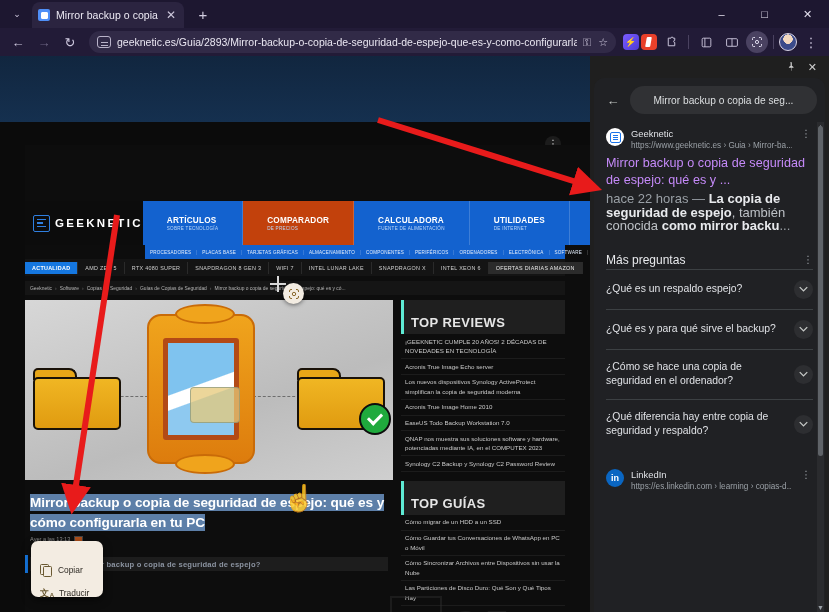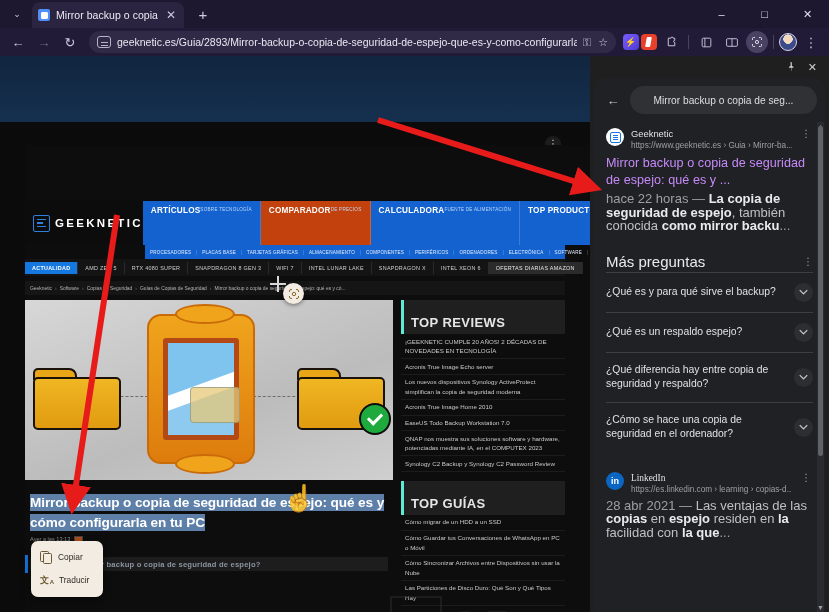--- a/index.html
+++ b/index.html
@@ -123,22 +123,22 @@
   .glogo { width:120px; display:flex; align-items:center; gap:5px; padding-left:8px; }
   .glogo-mark {
     width:17px; height:17px; border:1.6px solid #2f7fe0; border-radius:2px;
     display:flex; flex-direction:column; justify-content:center; gap:2px; padding:3px;
   }
   .glogo-mark i { display:block; height:1.4px; background:#2f7fe0; }
   .glogo-mark i:nth-child(2){ width:70%; }
   .glogo-txt { color:#fff; font-size:11.5px; letter-spacing:2.3px; font-weight:700; }
   .gnavitems { flex:1; background:#1362cf; display:flex; }
   .gnavitem {
-    padding:5px 8px 4px; border-right:1px solid rgba(255,255,255,.18);
-    display:flex; flex-direction:row; justify-content:center;
+    padding:5px 24px 4px; border-right:1px solid rgba(255,255,255,.18);
+    display:flex; flex-direction:column; justify-content:center;
   }
   .gnavitem.alt { background:#c2410c; }
   .gnavitem .t { color:#fff; font-size:8.2px; font-weight:700; letter-spacing:.2px; white-space:nowrap; }
   .gnavitem .s { color:#bcd7f7; font-size:4.6px; letter-spacing:.25px; white-space:nowrap; margin-top:1px; }
   .gsearch { width:30px; display:flex; align-items:center; justify-content:center; color:#fff; font-size:13px; }
   .gsub {
     position:absolute; left:120px; top:100px; width:420px; height:14px;
     background:#1362cf; display:flex; align-items:center; gap:0;
   }
   .gsub span {
@@ -252,21 +252,21 @@
     width:52px; height:52px; border:2px solid #2c2c2c;
     display:flex; flex-direction:column; justify-content:center; gap:6px;
     padding:11px 10px;
   }
   .wmark .tx { color:#2c2c2c; font-size:34px; font-weight:700; letter-spacing:7px; }
 
   
   .ctxmenu {
     position:absolute; left:31px; top:485px; width:72px; height:56px;
     background:#f3ece2; border-radius:7px; box-shadow:0 3px 9px rgba(0,0,0,.55);
-    padding:4px 0; z-index:40;
+    padding:17px 0; z-index:40;
   }
   .ctxitem { height:23px; display:flex; align-items:center; gap:7px; padding-left:9px; }
   .ctxitem .lbl { font-size:8.4px; color:#2e2a24; }
   .icon-copy { position:relative; width:11px; height:11px; flex:0 0 11px; }
   .icon-copy:before {
     content:""; position:absolute; left:0; top:0; width:7px; height:9px;
     border:1.3px solid #6b5a33; border-radius:1.5px;
   }
   .icon-copy:after {
     content:""; position:absolute; left:3px; top:2px; width:7px; height:9px;
@@ -356,21 +356,21 @@
   .res-title.blue { color:#8ab4f8; }
   .res-snip { color:#bdc1c6; font-size:13px; line-height:13.5px; margin-top:4px; }
   .res-snip b { color:#e8eaed; font-weight:700; }
   .res-snip .dim { color:#9aa0a6; }
   .res-missing { color:#9aa0a6; font-size:8.8px; margin-top:4px; }
 
   .paa-h {
     display:flex; align-items:center; justify-content:space-between;
     margin-top:20px; margin-bottom:2px;
   }
-  .paa-h .t { color:#e8eaed; font-size:15px; }
+  .paa-h .t { color:#e8eaed; font-size:12px; }
   .paa-h .k { color:#9aa0a6; font-size:10px; }
   .paa-item {
     border-top:1px solid #3c4043; padding:10px 0 10px 0;
     display:flex; align-items:center; gap:6px;
   }
   .paa-item:first-of-type { border-top:1px solid #3c4043; }
   .paa-q { flex:1; color:#dfe1e5; font-size:10.4px; line-height:14.5px; }
   .paa-chev {
     width:19px; height:19px; border-radius:10px; background:#2d2e31;
     display:flex; align-items:center; justify-content:center; flex:0 0 19px;
@@ -473,20 +473,24 @@
               <span class="t">ARTÍCULOS</span>
               <span class="s">SOBRE TECNOLOGÍA</span>
             </div>
             <div class="gnavitem alt">
               <span class="t">COMPARADOR</span>
               <span class="s">DE PRECIOS</span>
             </div>
             <div class="gnavitem">
               <span class="t">CALCULADORA</span>
               <span class="s">FUENTE DE ALIMENTACIÓN</span>
+            </div>
+            <div class="gnavitem">
+              <span class="t">UTILIDADES</span>
+              <span class="s">DE INTERNET</span>
             </div>
             <div class="gnavitem">
               <span class="t">TOP PRODUCTOS</span>
               <span class="s">LOS MEJORES PRODUCTOS</span>
             </div>
             <div class="gnavitem">
               <span class="t">BASE</span>
               <span class="s">INFORMÁTICA</span>
             </div>
             <div class="gsearch">⚲</div>
@@ -647,64 +651,60 @@
               <span class="dim"> — </span><b>La copia de seguridad de espejo</b><span>, también conocida </span><b>como mirror backu</b><span class="dim">...</span>
             </div>
           </div>
 
           <div class="paa-h">
             <span class="t">Más preguntas</span>
             <span class="k">⋮</span>
           </div>
 
           <div class="paa-item">
+            <span class="paa-q">¿Qué es un respaldo espejo?</span>
+            <span class="paa-chev">
+              <svg width="9" height="6" viewBox="0 0 12 8" fill="none" stroke="#c4c7c5" stroke-width="1.8">
+                  <path d="M1 1.5 6 6.5 11 1.5"></path>
+                </svg>
+            </span>
+          </div>
+          <div class="paa-item">
             <span class="paa-q">¿Qué es y para qué sirve el backup?</span>
             <span class="paa-chev">
               <svg width="9" height="6" viewBox="0 0 12 8" fill="none" stroke="#c4c7c5" stroke-width="1.8">
                   <path d="M1 1.5 6 6.5 11 1.5"></path>
                 </svg>
             </span>
           </div>
           <div class="paa-item">
-            <span class="paa-q">¿Qué es un respaldo espejo?</span>
+            <span class="paa-q">¿Cómo se hace una copia de seguridad en el ordenador?</span>
             <span class="paa-chev">
               <svg width="9" height="6" viewBox="0 0 12 8" fill="none" stroke="#c4c7c5" stroke-width="1.8">
                   <path d="M1 1.5 6 6.5 11 1.5"></path>
                 </svg>
             </span>
           </div>
           <div class="paa-item">
             <span class="paa-q">¿Qué diferencia hay entre copia de seguridad y respaldo?</span>
             <span class="paa-chev">
               <svg width="9" height="6" viewBox="0 0 12 8" fill="none" stroke="#c4c7c5" stroke-width="1.8">
                   <path d="M1 1.5 6 6.5 11 1.5"></path>
                 </svg>
             </span>
           </div>
-          <div class="paa-item">
-            <span class="paa-q">¿Cómo se hace una copia de seguridad en el ordenador?</span>
-            <span class="paa-chev">
-              <svg width="9" height="6" viewBox="0 0 12 8" fill="none" stroke="#c4c7c5" stroke-width="1.8">
-                  <path d="M1 1.5 6 6.5 11 1.5"></path>
-                </svg>
-            </span>
-          </div>
 
           <div class="res" style="margin-top:14px;">
             <div class="res-src">
               <span class="favic li">in</span>
               <span class="res-meta">
-                <span class="res-name" style="display:block;font-family:Liberation Serif, serif;">LinkedIn</span>
+                <span class="res-name" style="display:block;">LinkedIn</span>
                 <span class="res-url" style="display:block;">https://es.linkedin.com › learning › copias-d...</span>
               </span>
               <span class="res-kebab">⋮</span>
-            </div>
-            <div class="res-snip">
-              <span class="dim">28 abr 2021</span>
-              <span class="dim"> — </span><span>Las ventajas de las </span><b>copias</b><span> en </span><b>espejo</b><span> residen en </span><b>la</b><span> facilidad con </span><b>la que</b><span class="dim">...</span>
             </div>
           </div>
         </div>
 
         <div class="sp-scroll-track"></div>
         <div class="sp-arrow-up">▲</div>
         <div class="sp-scrollbar"></div>
         <div class="sp-arrow-dn">▼</div>
       </div>
     </div>

